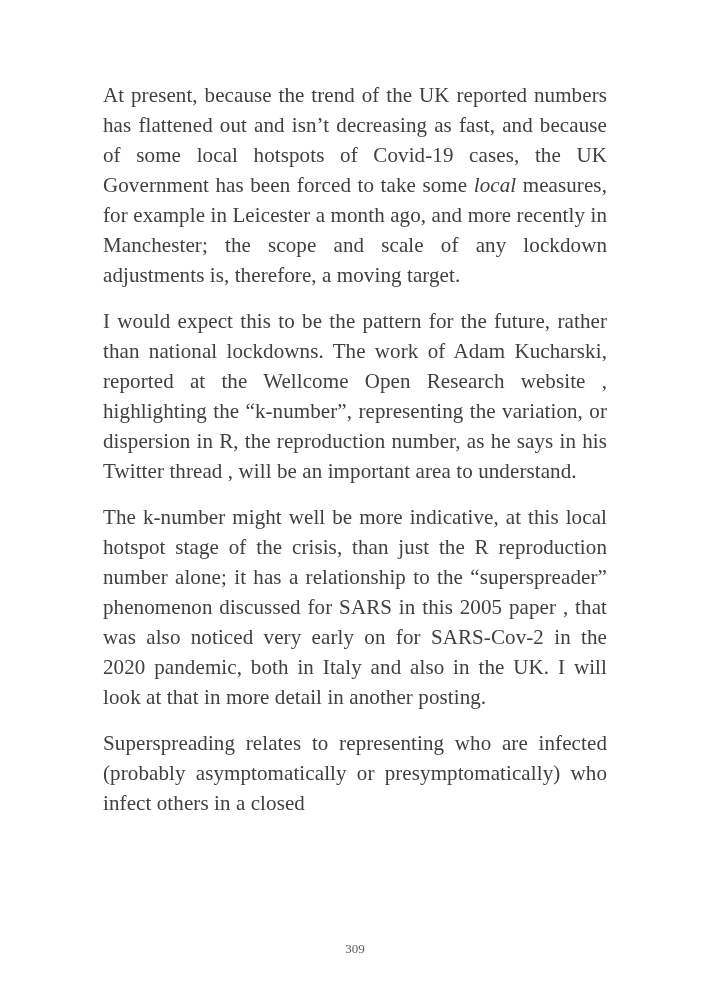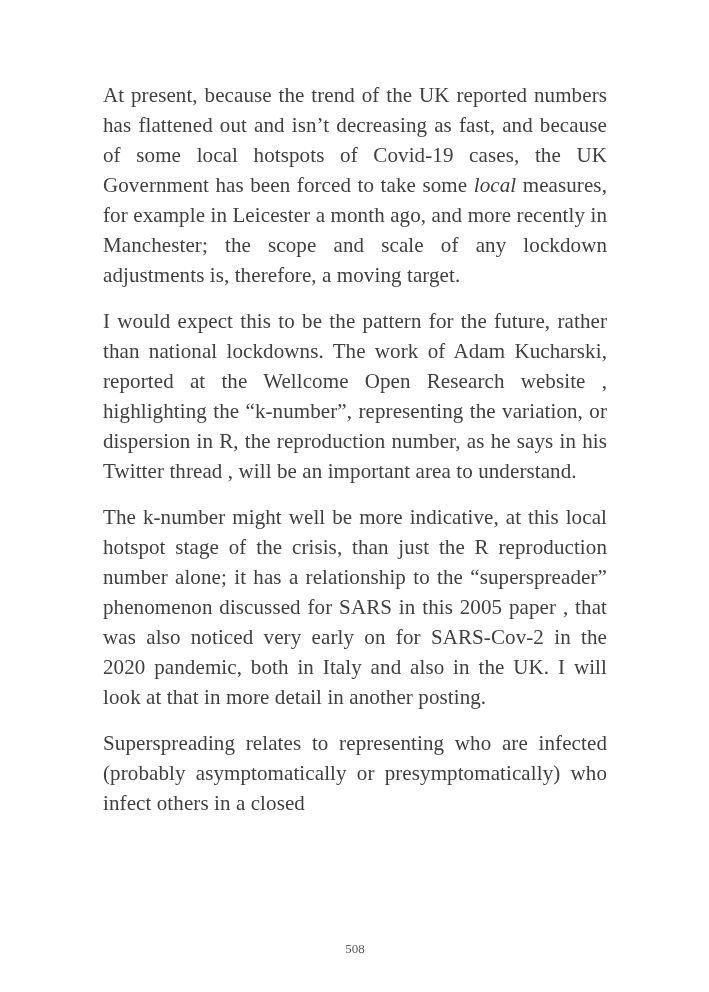--- a/index.html
+++ b/index.html
@@ -48,14 +48,14 @@
 </head>
 <body>
 
 <div class="page">
   <div class="content">
     <p><span>At present, because the trend of the UK reported numbers has flattened out and isn’t decreasing as fast, and because of some local hotspots of Covid-19 cases, the UK Government has been forced to take some </span><em>local</em><span> measures, for example in Leicester a month ago, and more recently in Manchester; the scope and scale of any lockdown adjustments is, therefore, a moving target.</span></p>
     <p>I would expect this to be the pattern for the future, rather than national lockdowns. The work of Adam Kucharski, reported at the Wellcome Open Research website , highlighting the “k-number”, representing the variation, or dispersion in R, the reproduction number, as he says in his Twitter thread , will be an important area to understand.</p>
     <p>The k-number might well be more indicative, at this local hotspot stage of the crisis, than just the R reproduction number alone; it has a relationship to the “superspreader” phenomenon discussed for SARS in this 2005 paper , that was also noticed very early on for SARS-Cov-2 in the 2020 pandemic, both in Italy and also in the UK. I will look at that in more detail in another posting.</p>
     <p>Superspreading relates to representing who are infected (probably asymptomatically or presymptomatically) who infect others in a closed</p>
   </div>
-  <div class="page-number">508</div>
+  <div class="page-number">309</div>
 </div>
 
 </body></html>

